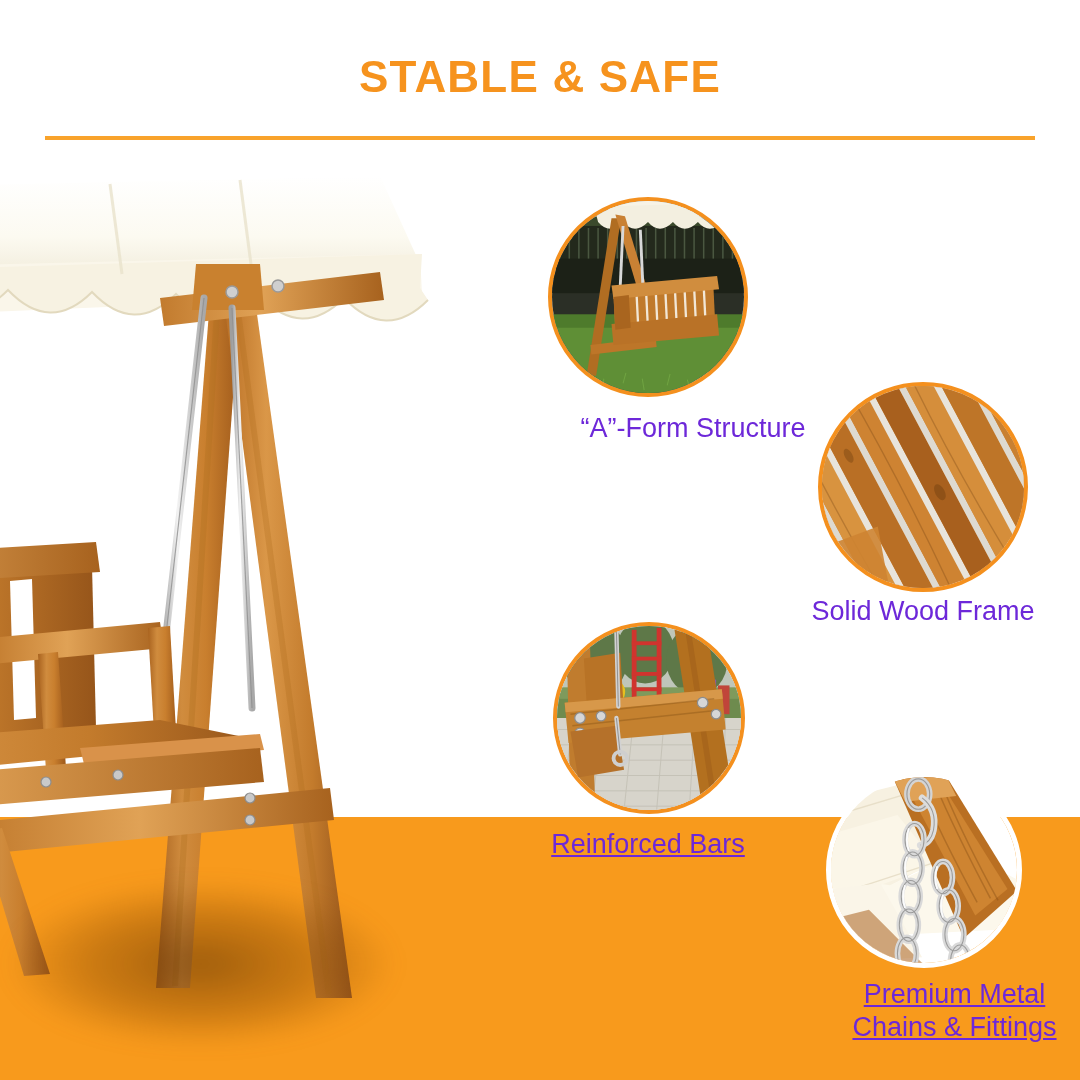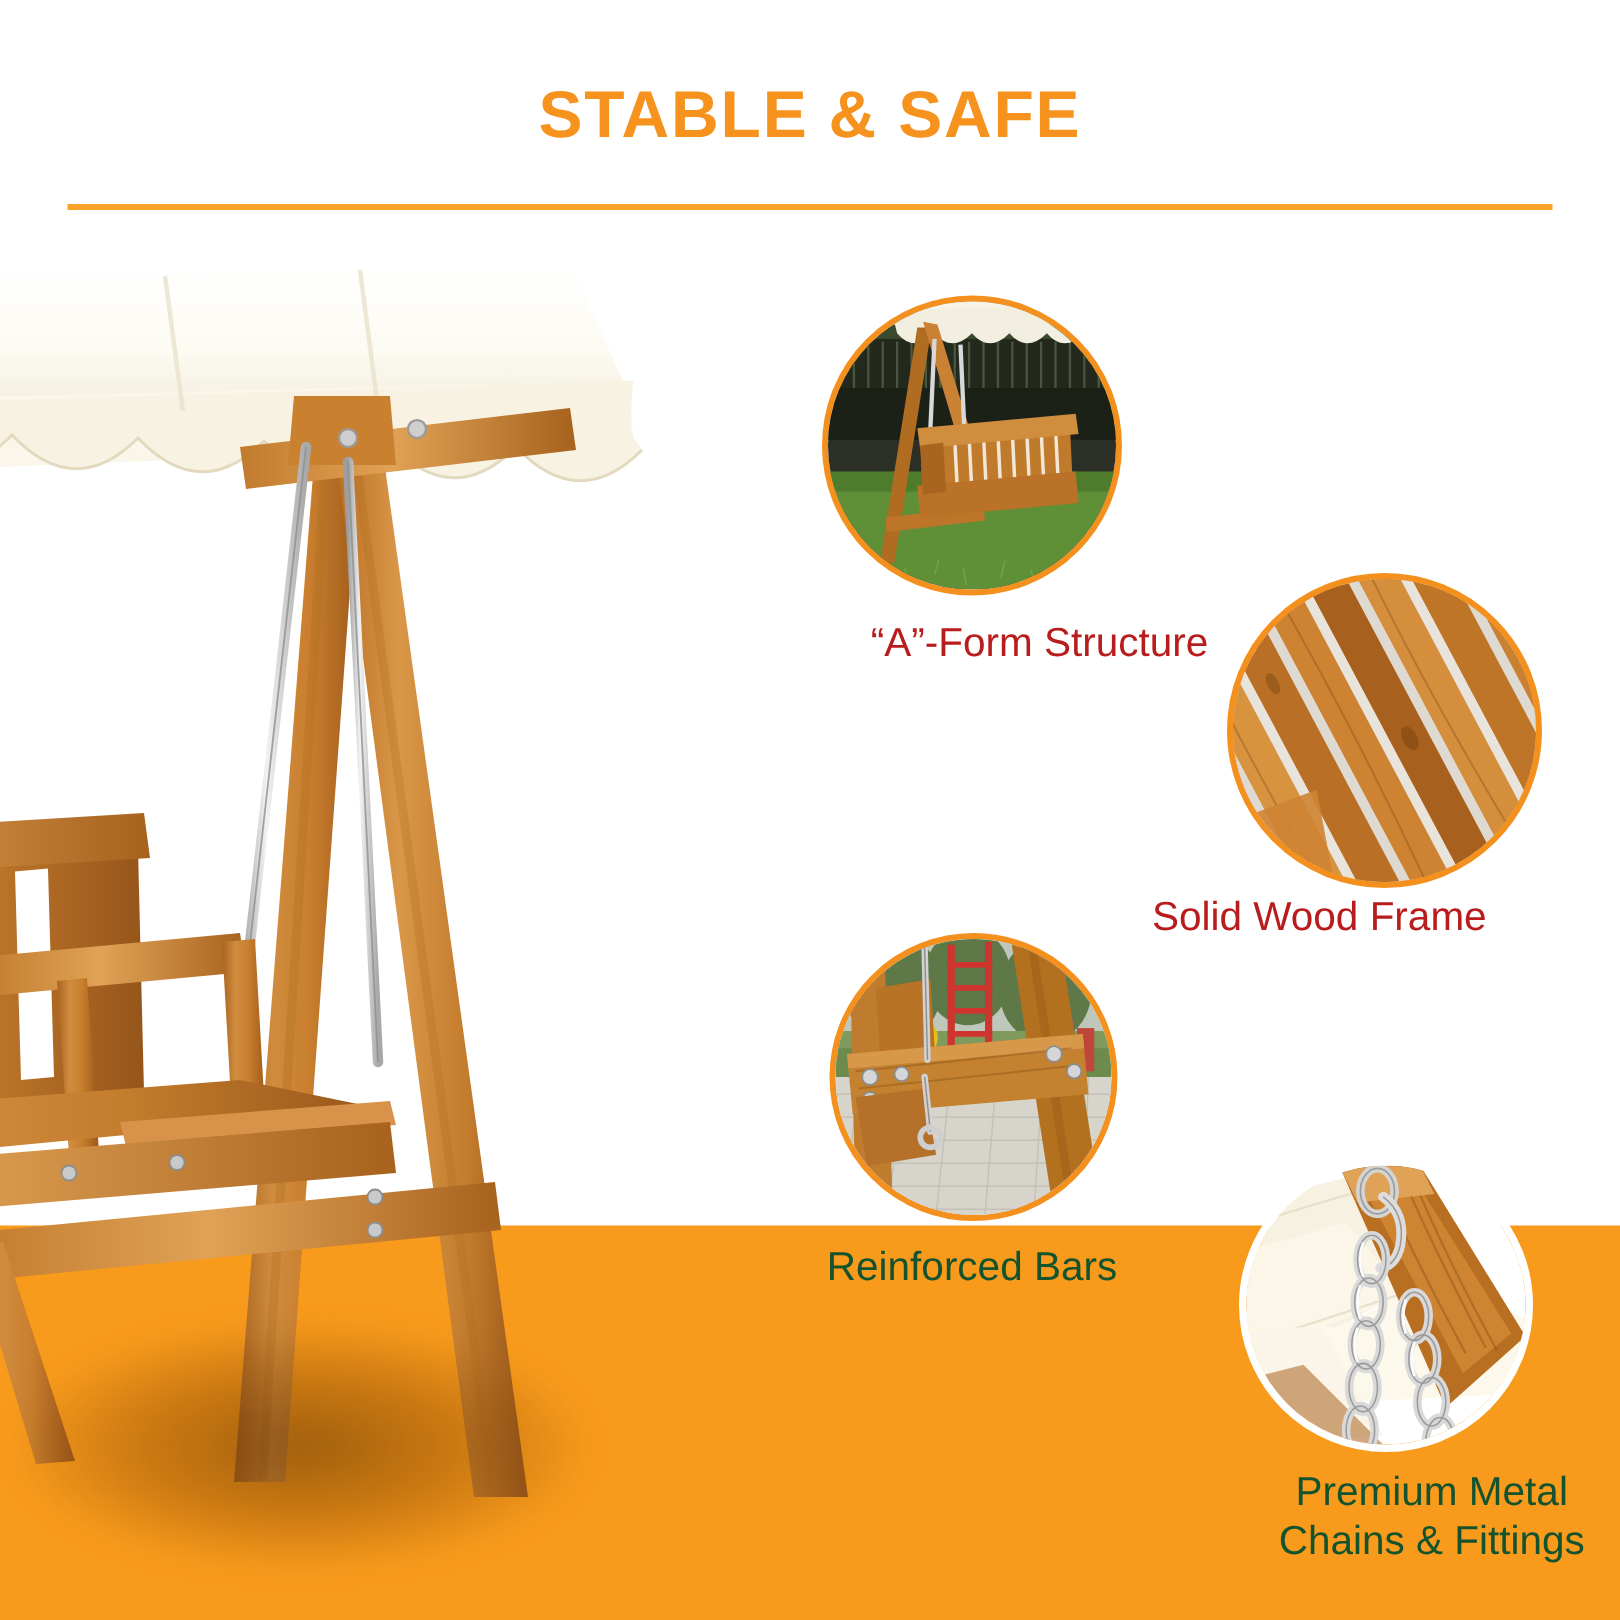--- a/index.html
+++ b/index.html
@@ -47,28 +47,28 @@
   }
   .c-orange{border:4px solid #F4901E;}
   .c-white{border:5px solid #ffffff;}
   .circle svg{display:block;width:100%;height:100%;}
 
   .label{
     position:absolute;
     font-size:27px;font-weight:400;line-height:1.22;
     white-space:pre-line;
   }
-  .label-dark{color:#b91c1c;}
-  .label-white{color:#14532d;}
+  .label-dark{color:#6d28d9;}
+  .label-white{color:#6d28d9;text-decoration:underline;}
 
   
   #circle-a-form      {left:548px;top:197px;width:200px;height:200px;}
   #label-a-form       {left:528px;top:412px;width:330px;text-align:center;}
   #circle-solid-wood  {left:818px;top:382px;width:210px;height:210px;}
-  #label-solid-wood   {left:768px;top:595px;width:310px;text-align:left;}
+  #label-solid-wood   {left:768px;top:595px;width:310px;text-align:center;}
   #circle-reinforced  {left:553px;top:622px;width:192px;height:192px;}
   #label-reinforced   {left:498px;top:828px;width:300px;text-align:center;}
   #circle-chains      {left:826px;top:772px;width:196px;height:196px;}
   #label-chains       {left:802px;top:978px;width:305px;text-align:center;}
 </style>
 </head>
 <body>
 
 <div class="stage">
 

